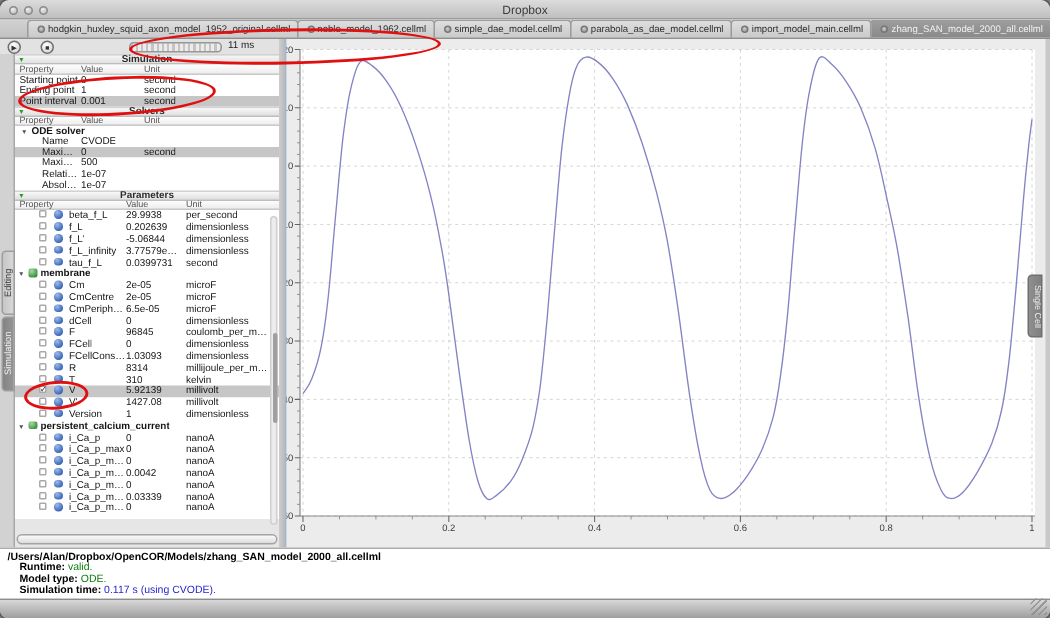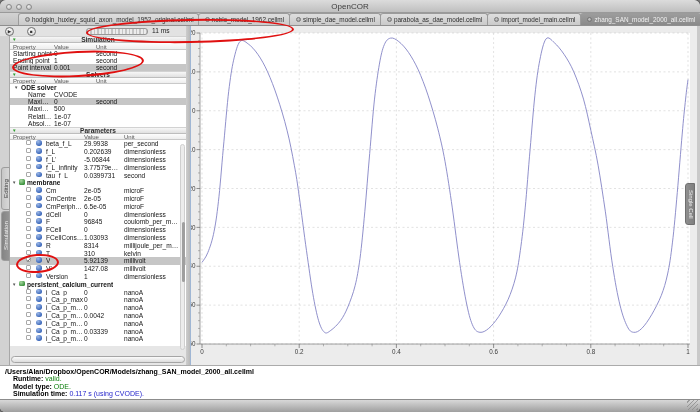--- a/index.html
+++ b/index.html
@@ -96,21 +96,21 @@
 <body>
 
 <div class="win">
 
   <div class="titlebar">
     <div class="lights">
       <span class="light"></span>
       <span class="light"></span>
       <span class="light"></span>
     </div>
-    <div class="wtitle">OpenCOR</div>
+    <div class="wtitle">Dropbox</div>
   </div>
 
   <div class="tabbar" id="tabbar">
       <div class="ftab">
         <span class="tclose"></span>
         <span>hodgkin_huxley_squid_axon_model_1952_original.cellml</span>
       </div>
       <div class="ftab">
         <span class="tclose"></span>
         <span>noble_model_1962.cellml</span>

